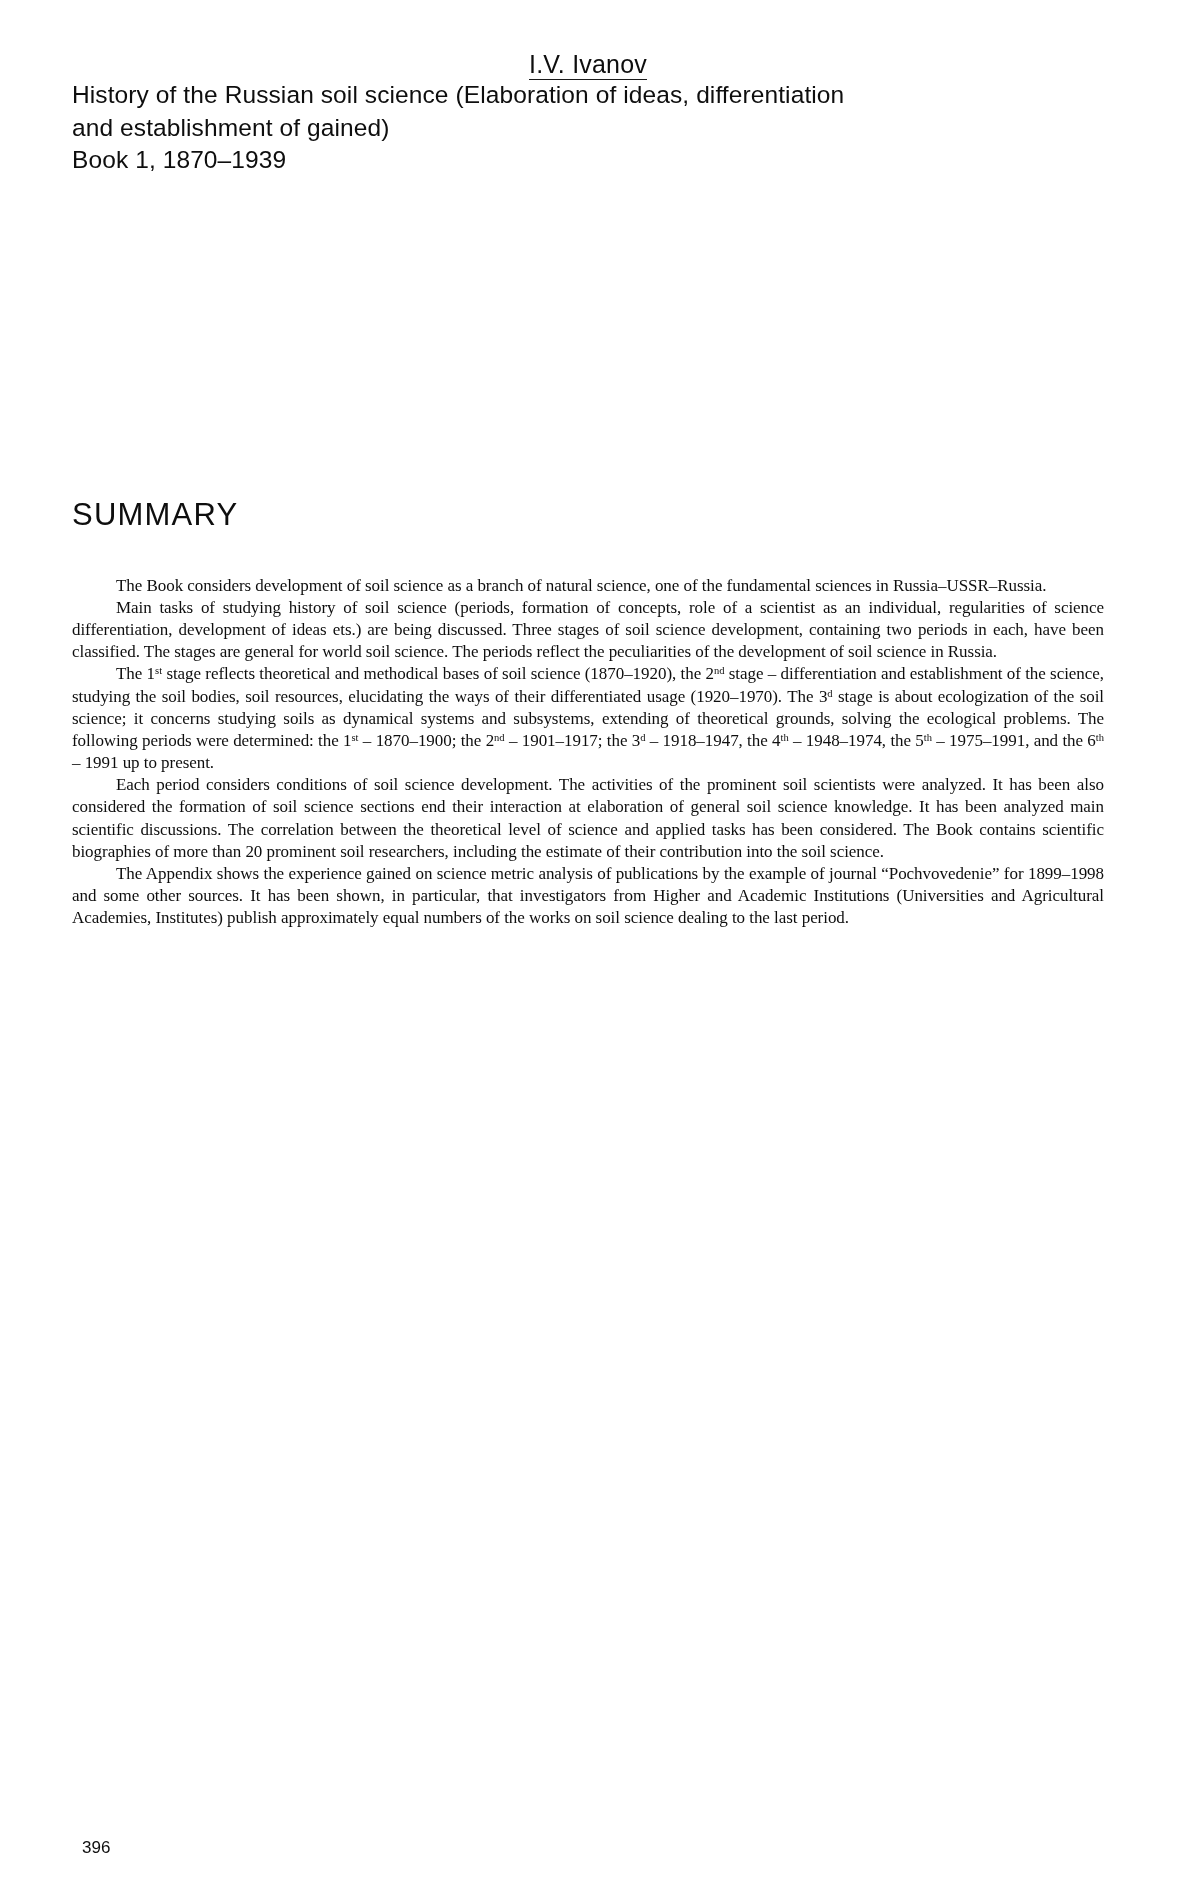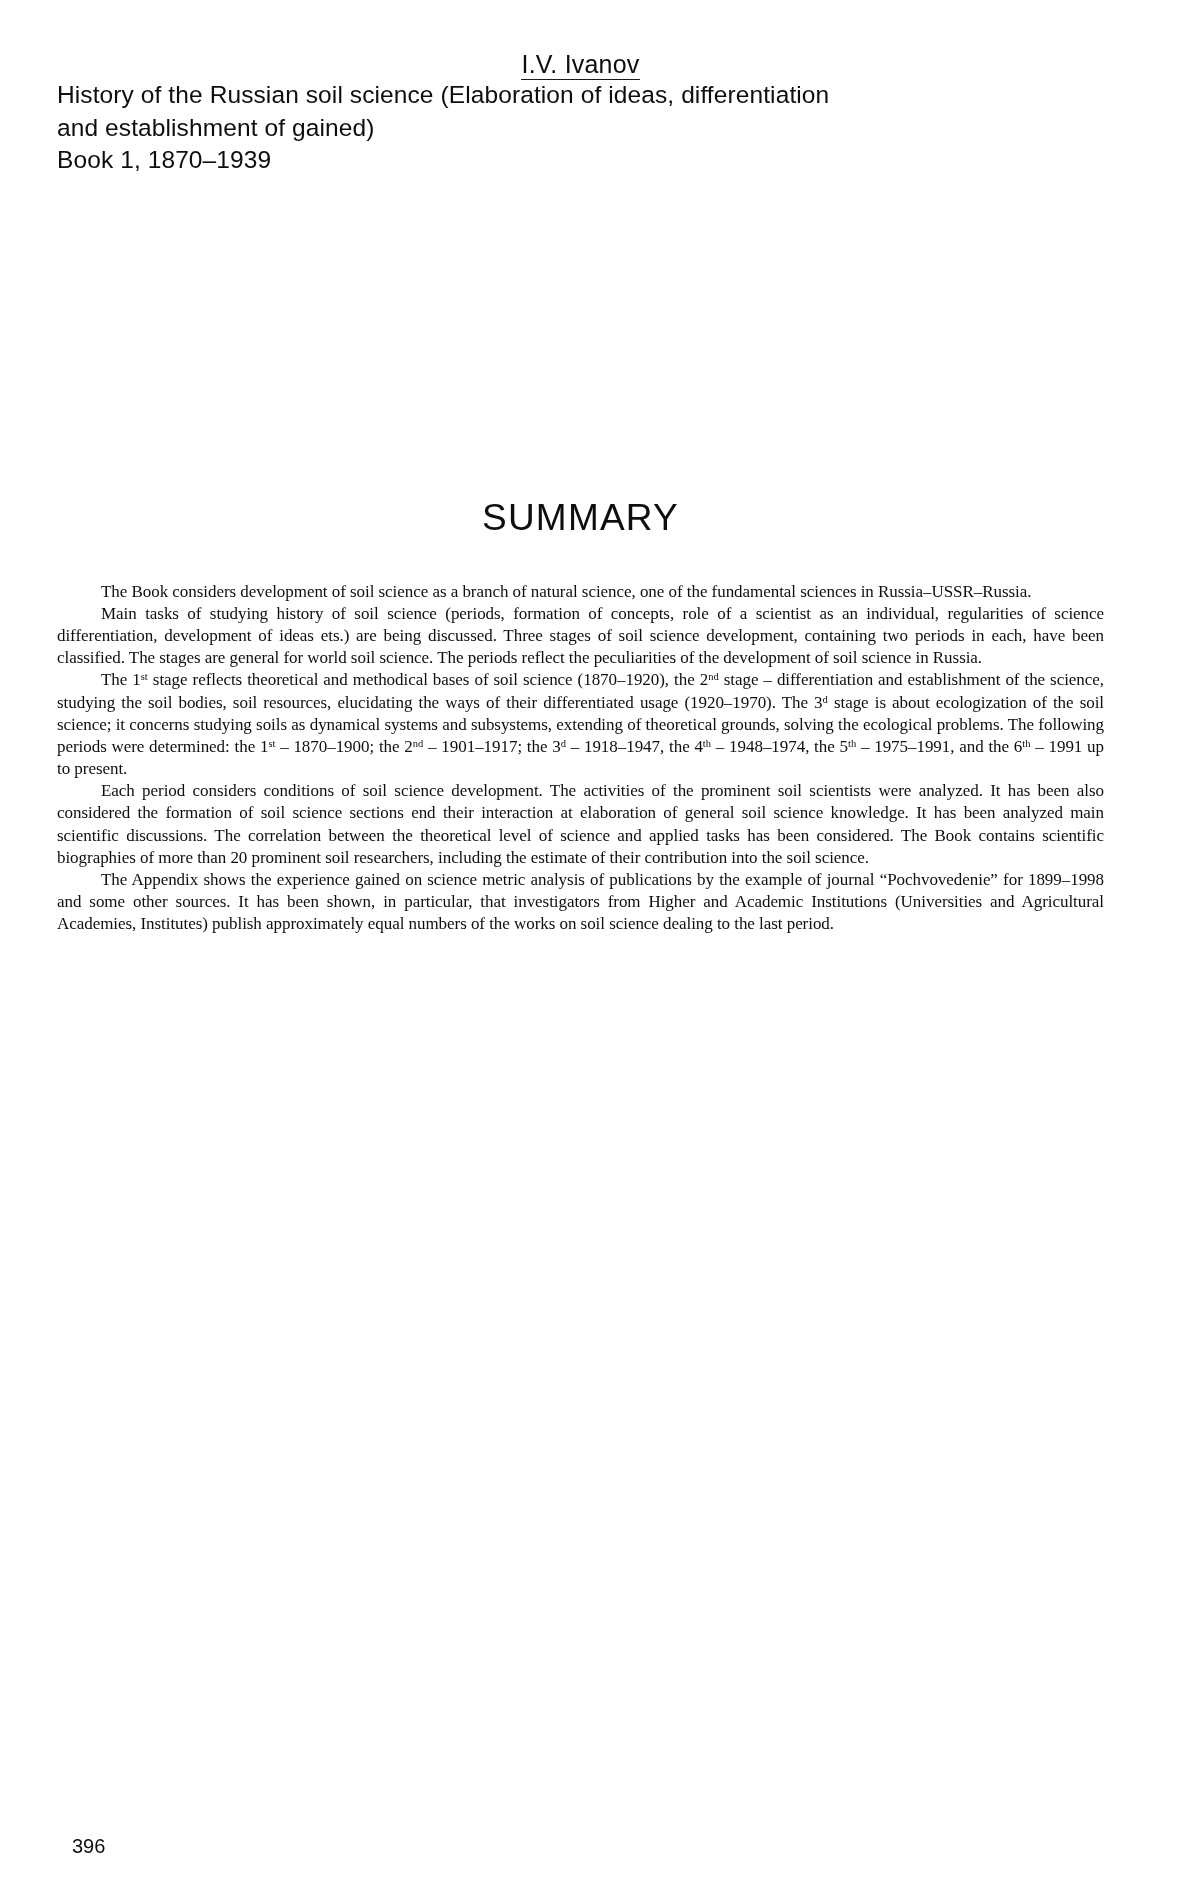--- a/index.html
+++ b/index.html
@@ -12,21 +12,21 @@
     background: #ffffff;
     font-family: "Liberation Serif", serif;
     color: #0e0e0e;
     overflow: hidden;
   }
   .page {
     position: relative;
     width: 1200px;
     height: 1900px;
     box-sizing: border-box;
-    padding: 38px 96px 0 57px;
+    padding: 38px 96px 0 72px;
   }
   .author {
     text-align: center;
     font-family: "Liberation Sans", sans-serif;
     font-size: 25px;
     letter-spacing: 0.2px;
     margin: 12px 0 0 0;
   }
   .author span {
     border-bottom: 1px solid #1a1a1a;
@@ -35,23 +35,23 @@
   .title-block {
     font-family: "Liberation Sans", sans-serif;
     font-size: 24.5px;
     line-height: 1.33;
     letter-spacing: 0.1px;
   }
   .title-line {
     display: block;
   }
   .summary-heading {
-    text-align: center;
+    text-align: left;
     font-family: "Liberation Sans", sans-serif;
-    font-size: 37px;
+    font-size: 31px;
     letter-spacing: 1.2px;
     margin-top: 320px;
   }
   .body-text {
     margin-top: 42px;
     font-size: 17px;
     line-height: 1.305;
     text-align: justify;
     letter-spacing: -0.05px;
   }
@@ -59,24 +59,24 @@
     margin: 0;
     text-indent: 44px;
   }
   .sup {
     font-size: 0.62em;
     vertical-align: 0.5em;
     letter-spacing: 0;
   }
   .page-number {
     position: absolute;
-    left: 72px;
+    left: 82px;
     bottom: 42px;
     font-family: "Liberation Sans", sans-serif;
-    font-size: 20px;
+    font-size: 17px;
   }
 </style>
 </head>
 <body>
 
 <div class="page">
 
   <div class="author">
     <span>I.V. Ivanov</span>
   </div>

